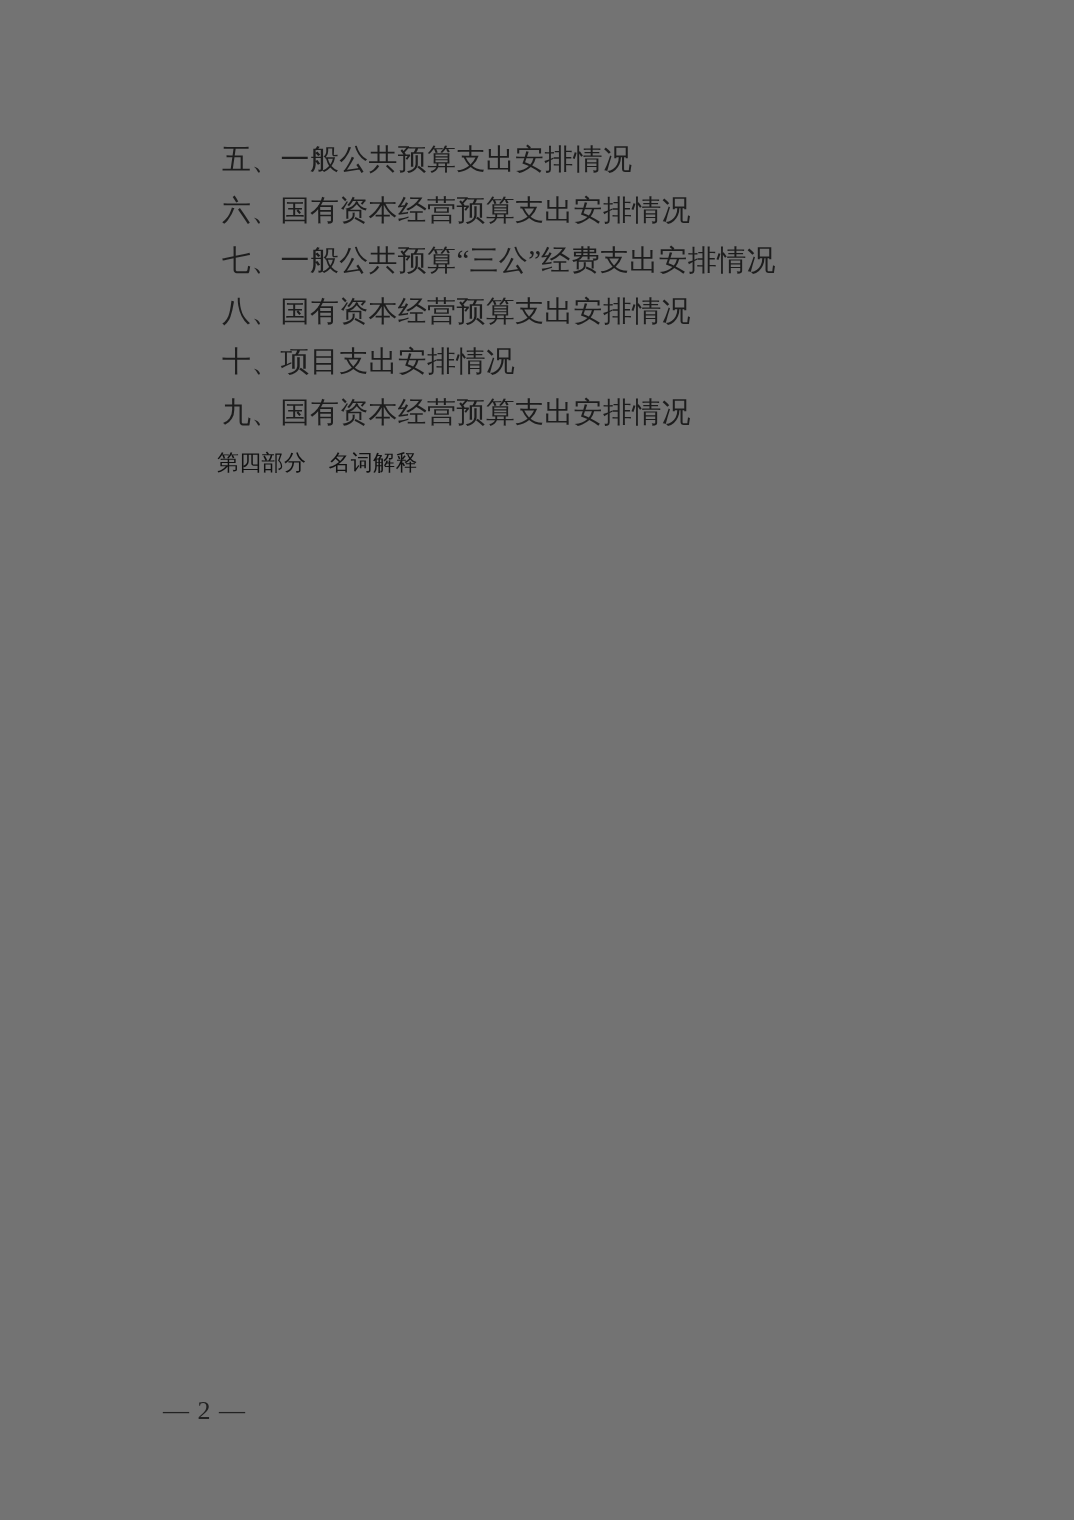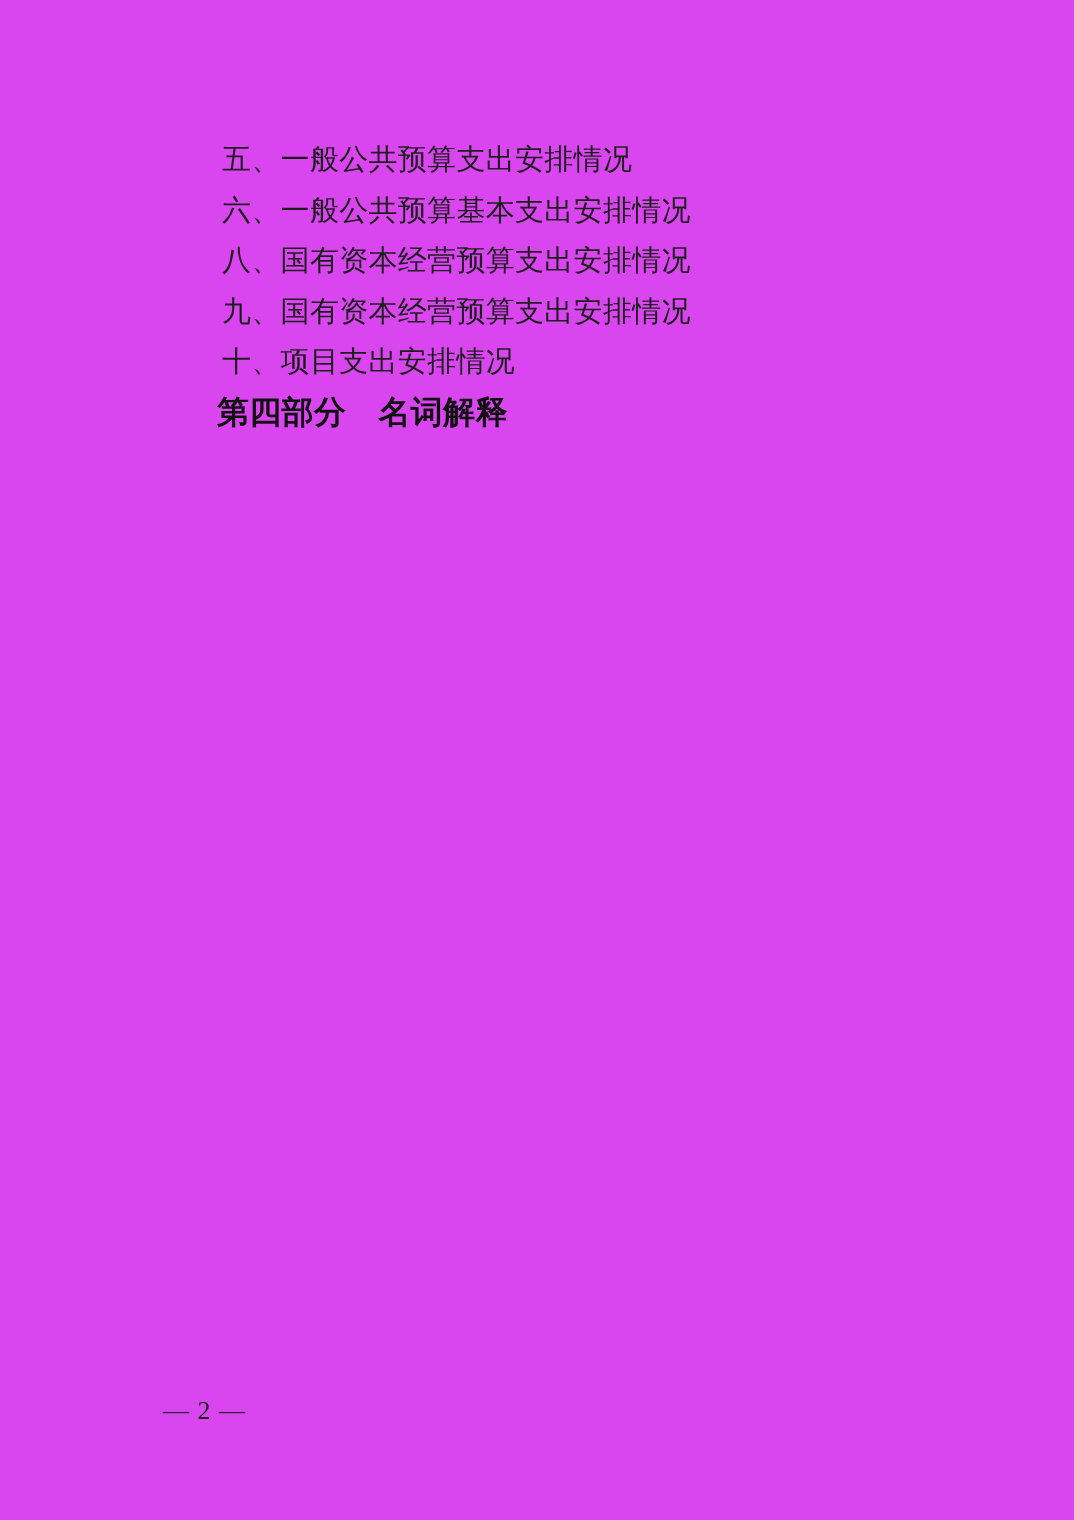--- a/index.html
+++ b/index.html
@@ -4,41 +4,41 @@
 <style>
   html, body {
     margin: 0;
     padding: 0;
     background: #ffffff;
   }
   .page {
     position: relative;
     width: 1074px;
     height: 1520px;
-    background: #d946ef;
+    background: #737373;
     color: #1d1d1d;
     font-family: "Liberation Serif", "DejaVu Serif", serif;
     overflow: hidden;
   }
   .toc {
     position: absolute;
     left: 222px;
     top: 134px;
   }
   .toc-item {
     font-size: 29px;
     line-height: 50.6px;
     letter-spacing: 0.3px;
     white-space: pre;
     color: #1d1d1d;
   }
   .section-heading {
     font-family: "Liberation Sans", "DejaVu Sans", sans-serif;
-    font-weight: 700;
-    font-size: 32px;
+    font-weight: 400;
+    font-size: 22px;
     line-height: 50.6px;
     letter-spacing: 0.3px;
     white-space: pre;
     margin-left: -5px;
     color: #111111;
   }
   .footer {
     position: absolute;
     left: 163px;
     top: 1396px;
@@ -49,22 +49,23 @@
     color: #222222;
   }
 </style>
 </head>
 <body>
 
 <div class="page">
 
   <div class="toc">
     <div class="toc-item">五、一般公共预算支出安排情况</div>
-    <div class="toc-item">六、一般公共预算基本支出安排情况</div>
+    <div class="toc-item">六、国有资本经营预算支出安排情况</div>
+    <div class="toc-item">七、一般公共预算“三公”经费支出安排情况</div>
     <div class="toc-item">八、国有资本经营预算支出安排情况</div>
+    <div class="toc-item">十、项目支出安排情况</div>
     <div class="toc-item">九、国有资本经营预算支出安排情况</div>
-    <div class="toc-item">十、项目支出安排情况</div>
     <div class="section-heading">第四部分　名词解释</div>
   </div>
 
   <div class="footer">— 2 —</div>
 
 </div>
 
 </body></html>

